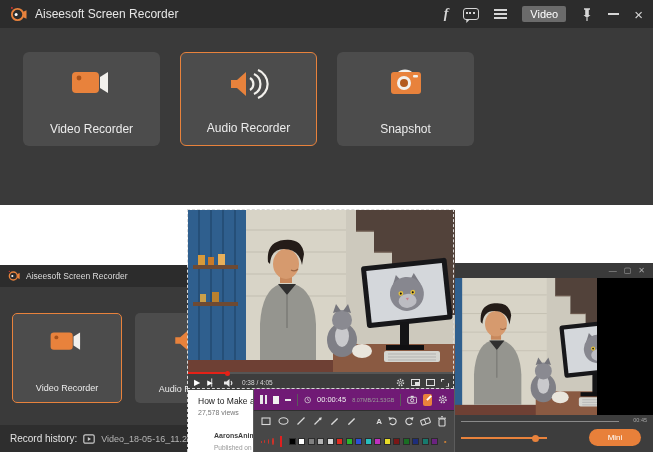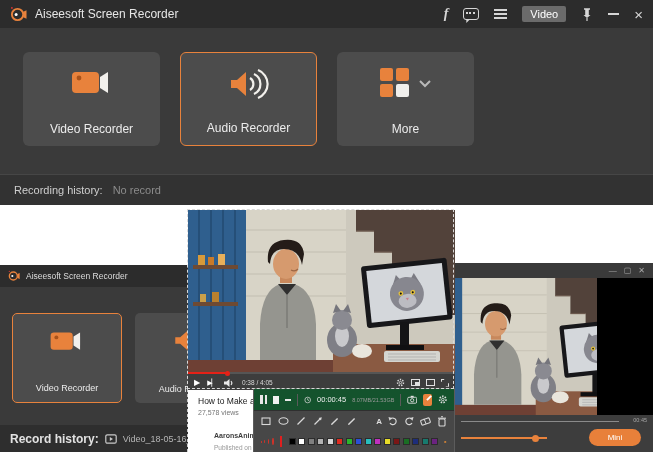--- a/index.html
+++ b/index.html
@@ -42,21 +42,21 @@
                    display:flex;align-items:center;padding:0 8px;}
   .miniwin .mtitle span{color:#ddd;font-size:8.5px;margin-left:6px;}
   .mcard{position:absolute;width:110px;height:90px;top:48px;background:#4c4c4c;border-radius:5px;
          display:flex;flex-direction:column;align-items:center;justify-content:flex-end;
          box-sizing:border-box;padding-bottom:9px;}
   .mcard.selected{border:1.5px solid #e8823c;}
   .mcard .ic{position:absolute;top:15px;left:0;right:0;display:flex;justify-content:center;}
   .mcard .lbl{color:#ececec;font-size:9px;}
   .recbar{position:absolute;left:0;bottom:0;right:0;height:27px;background:#2e2e2e;
           display:flex;align-items:center;padding:0 10px;gap:6px;}
-  .recbar .rl{color:#e2e2e2;font-size:12px;font-weight:bold;}
+  .recbar .rl{color:#e2e2e2;font-size:10px;font-weight:normal;}
   .recbar .rf{color:#b5b5b5;font-size:9px;}
   
   .videopanel{position:absolute;left:188px;top:5px;width:267px;height:242px;background:#fff;z-index:2;}
   .scene{display:block;width:267px;height:162px;}
   .ytbar{position:relative;width:267px;height:18px;background:rgba(18,18,18,.82);}
   .ytprog{position:absolute;left:0;top:0;right:0;height:2px;background:#555;}
   .ytprog i{display:block;width:40px;height:2px;background:#e62117;position:relative;}
   .ytprog i::after{content:"";position:absolute;right:-2px;top:-1.5px;width:5px;height:5px;
                    border-radius:50%;background:#e62117;}
   .ytrow{position:absolute;left:6px;right:6px;top:3px;bottom:0;display:flex;align-items:center;gap:7px;}
@@ -73,21 +73,21 @@
   .ytinfo{padding:6px 10px;}
   .ytinfo .vt{color:#1a1a1a;font-size:8.5px;}
   .ytinfo .vw{color:#767676;font-size:7px;margin-top:3px;}
   .chanrow{margin-top:8px;margin-left:16px;}
   .chanrow .cn{color:#3d3d3d;font-size:7px;font-weight:bold;}
   .chanrow .vbadge{color:#9a9a9a;font-size:6px;margin-left:2px;}
   .chanrow .pub{color:#979797;font-size:6.5px;margin-top:2px;}
   
   .rectoolbar{position:absolute;left:253px;top:183px;width:202px;height:64px;z-index:4;
               background:#3e3e3e;border:1px solid #5c5c5c;box-sizing:border-box;}
-  .trow1{height:21px;background:#14532d;display:flex;align-items:center;padding:0 6px;gap:6px;}
+  .trow1{height:21px;background:#701a75;display:flex;align-items:center;padding:0 6px;gap:6px;}
   .sep{width:1px;height:12px;background:#5a5a5a;}
   .pause{display:flex;gap:2px;}
   .pause i{width:2.5px;height:9px;background:#e8e8e8;}
   .stop{width:8px;height:8px;background:#f0f0f0;}
   .minbar{width:8px;height:2px;background:#e8e8e8;}
   .t-el{color:#efefef;font-size:7.5px;}
   .t-sz{color:#9a9a9a;font-size:5.5px;}
   .editbtn{width:12px;height:12px;background:#e8823c;border-radius:2px;position:relative;}
   .editbtn::after{content:"";position:absolute;left:3px;top:3px;width:6px;height:1.8px;background:#fff;
                   transform:rotate(-45deg);}
@@ -335,36 +335,29 @@
       </div>
       <div class="card selected">
         <span class="ic">
           <svg width="44" height="30">
               <use href="#ic-speaker"></use>
             </svg>
           </span>
         <span class="lbl">Audio Recorder</span>
       </div>
       <div class="card">
-        <span class="ic" style="gap:8px;align-items:center;">
-          <svg width="30" height="30">
-              <use href="#ic-grid"></use>
-            </svg>
-          <svg width="14" height="9">
-            <polyline points="2,2 7,7 12,2" fill="none" stroke="#b9b9b9" stroke-width="2"></polyline>
-            </svg>
-          </span>
-        <span class="lbl">More</span>
+        <span class="ic">
+          <svg width="44" height="30">
+              <use href="#ic-camera"></use>
+            </svg>
+          </span>
+        <span class="lbl">Snapshot</span>
       </div>
     </div>
 
-    <div class="hist-strip">
-      <span class="hl">Recording history:</span>
-      <span class="hv">No record</span>
-    </div>
   </section>
 
   <section class="bottom">
 
     <div class="miniwin">
       <div class="mtitle">
         <svg width="12" height="12">
             <use href="#logo"></use>
           </svg>
         <span>Aiseesoft Screen Recorder</span>

